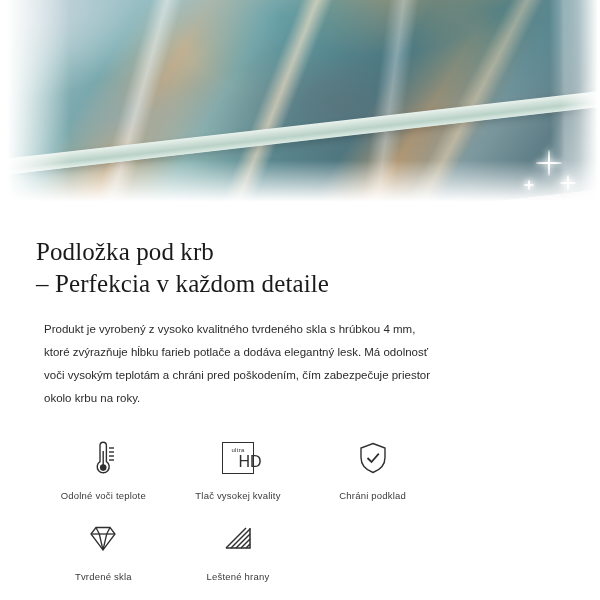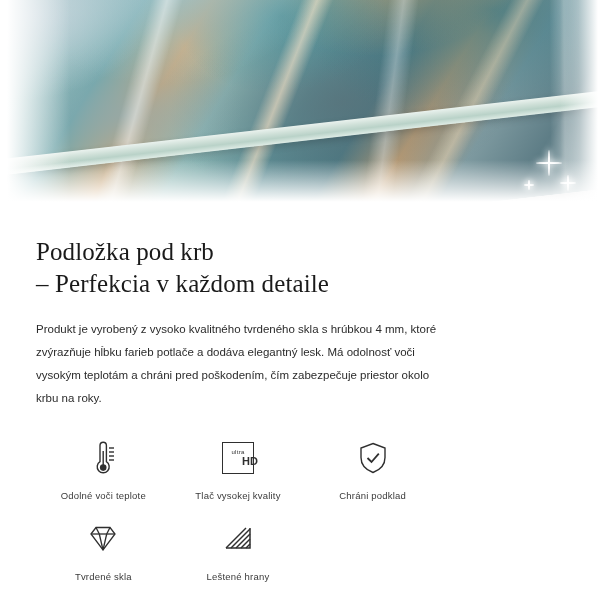--- a/index.html
+++ b/index.html
@@ -139,21 +139,21 @@
     font-family: "Liberation Serif", serif;
     color: #1a1a1a;
     font-size: 25px;
     line-height: 32px;
     font-weight: 400;
     margin: 18px 0 0 0;
     letter-spacing: 0.1px;
   }
   .headline .line2 { display: block; }
   .paragraph {
-    margin: 18px 0 0 0;
+    margin: 18px 0 0 8px;
     font-size: 11.5px;
     line-height: 23px;
     color: #2b2b2b;
     max-width: 536px;
   }
 
   
   .features {
     margin-top: 26px;
     display: grid;
@@ -189,22 +189,22 @@
     justify-content: center;
     line-height: 1;
   }
   .ultrahd .u-top {
     font-size: 6px;
     letter-spacing: 0.3px;
     color: #2f2f2f;
     margin-bottom: 1px;
   }
   .ultrahd .u-bot {
-    font-size: 11px;
-    font-weight: bold;
+    font-size: 16px;
+    font-weight: normal;
     color: #2f2f2f;
     padding-left: 24px;
   }
 </style>
 </head>
 <body>
 
 <div class="page">
 
   <div class="hero">

